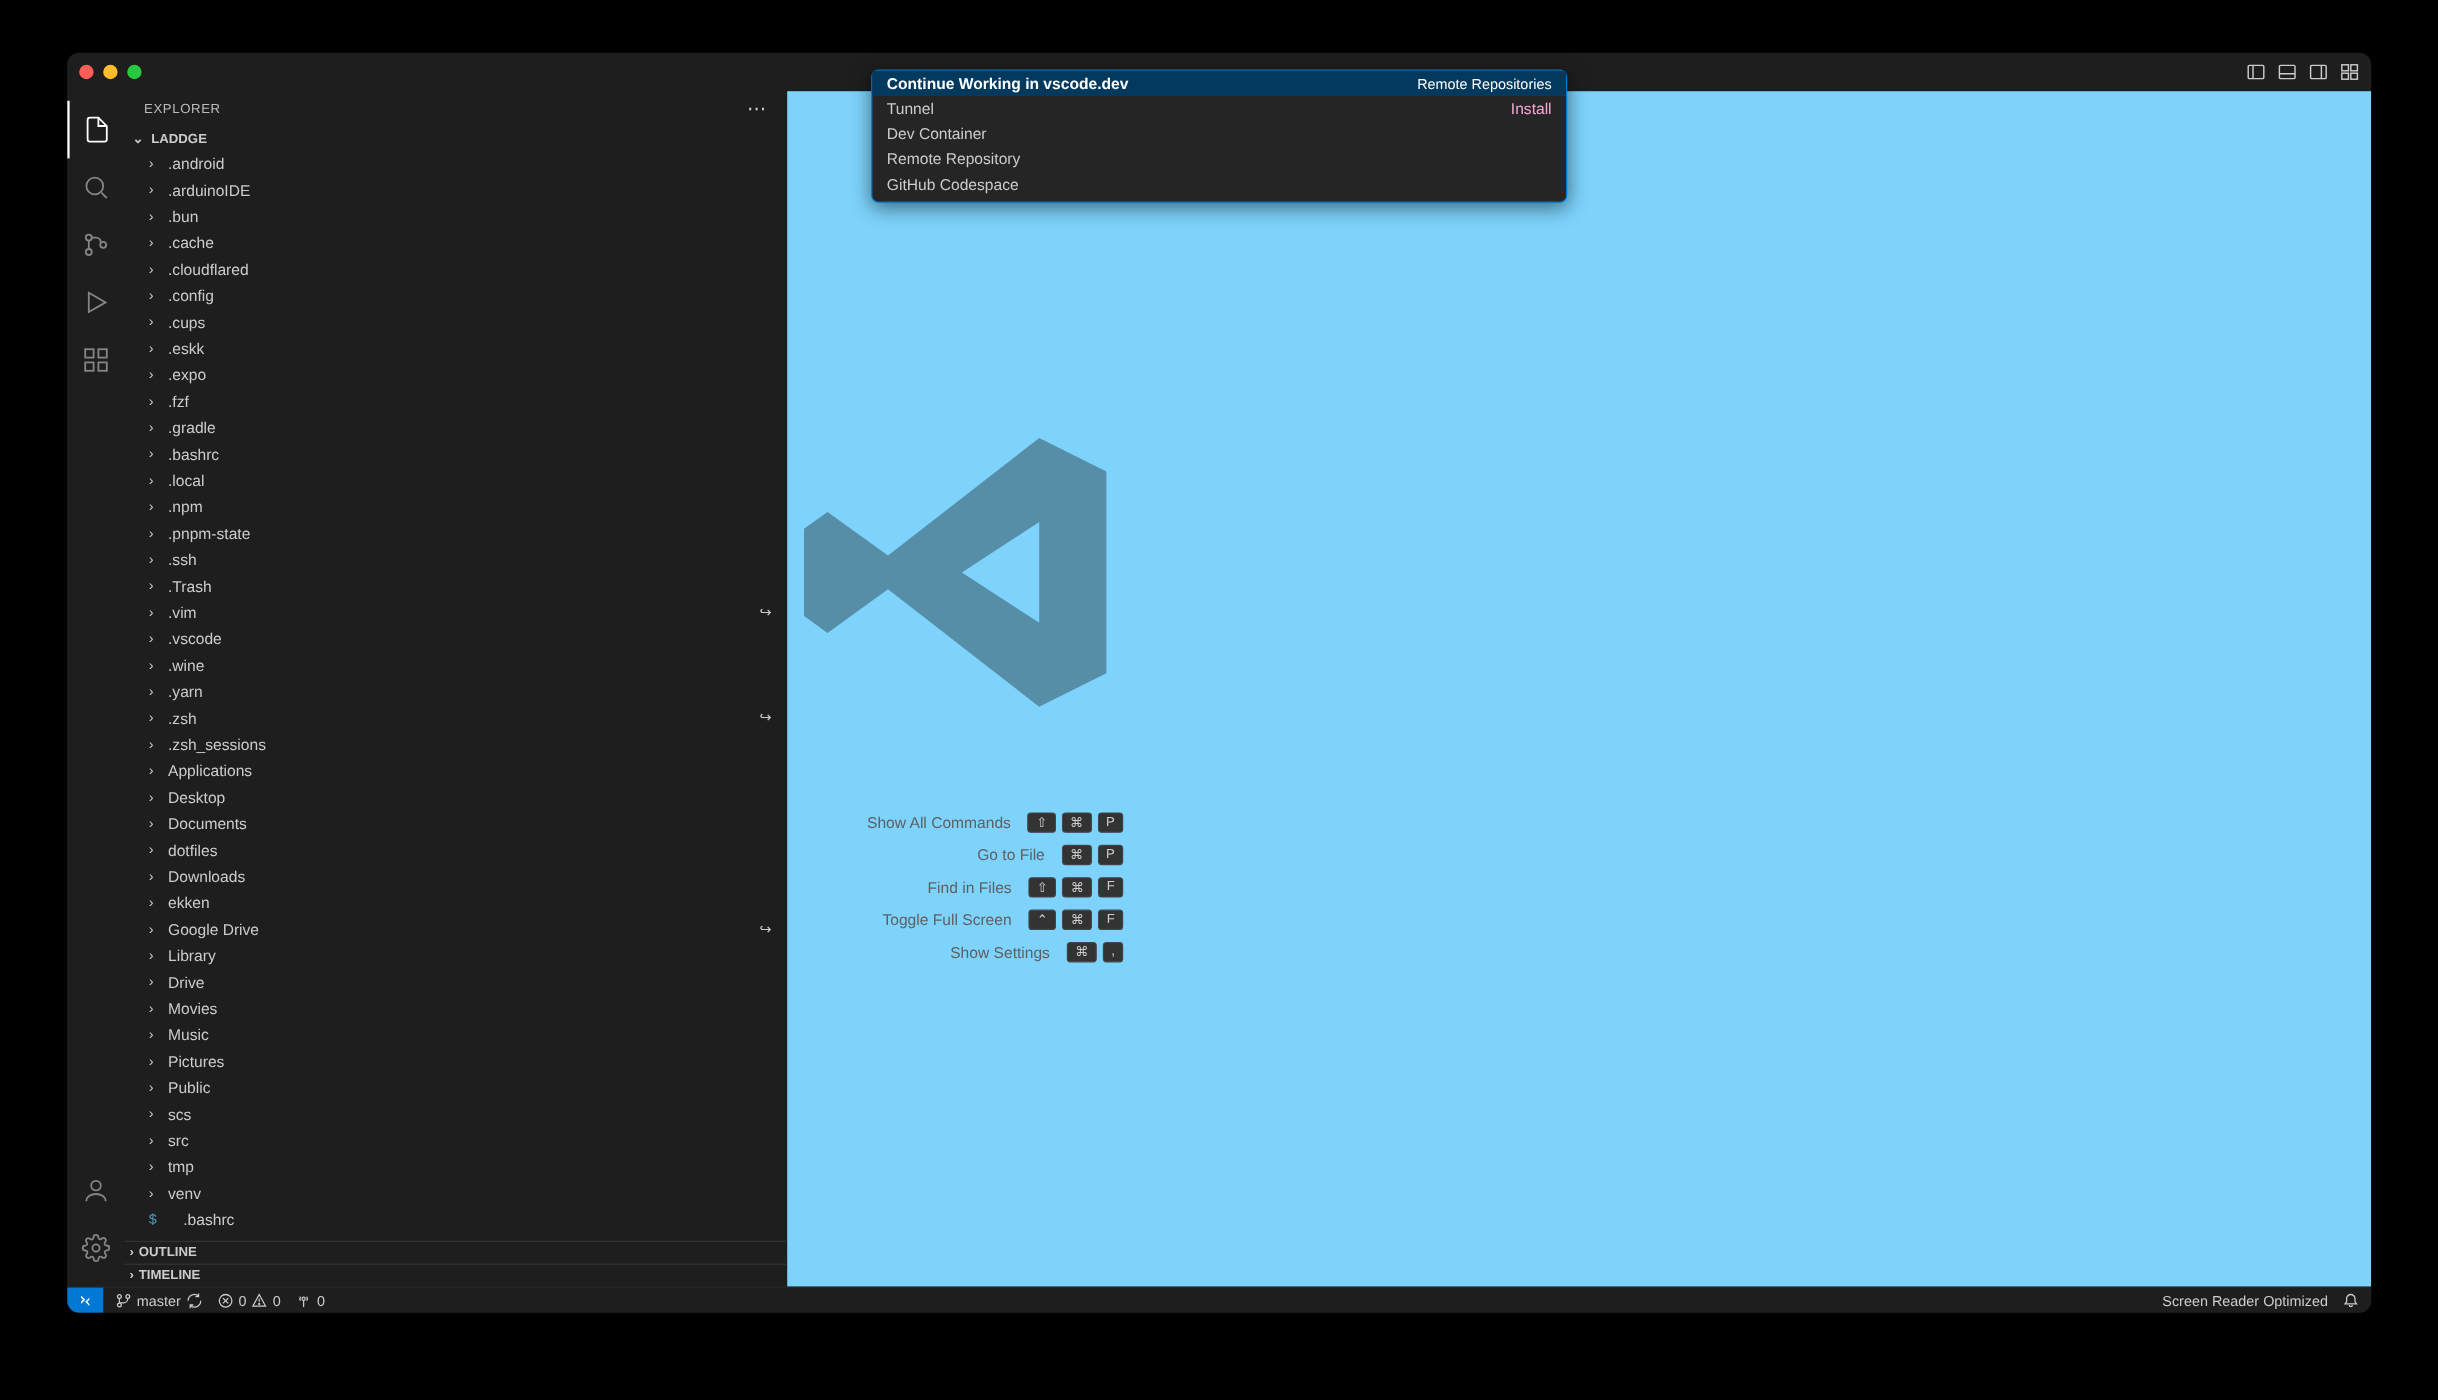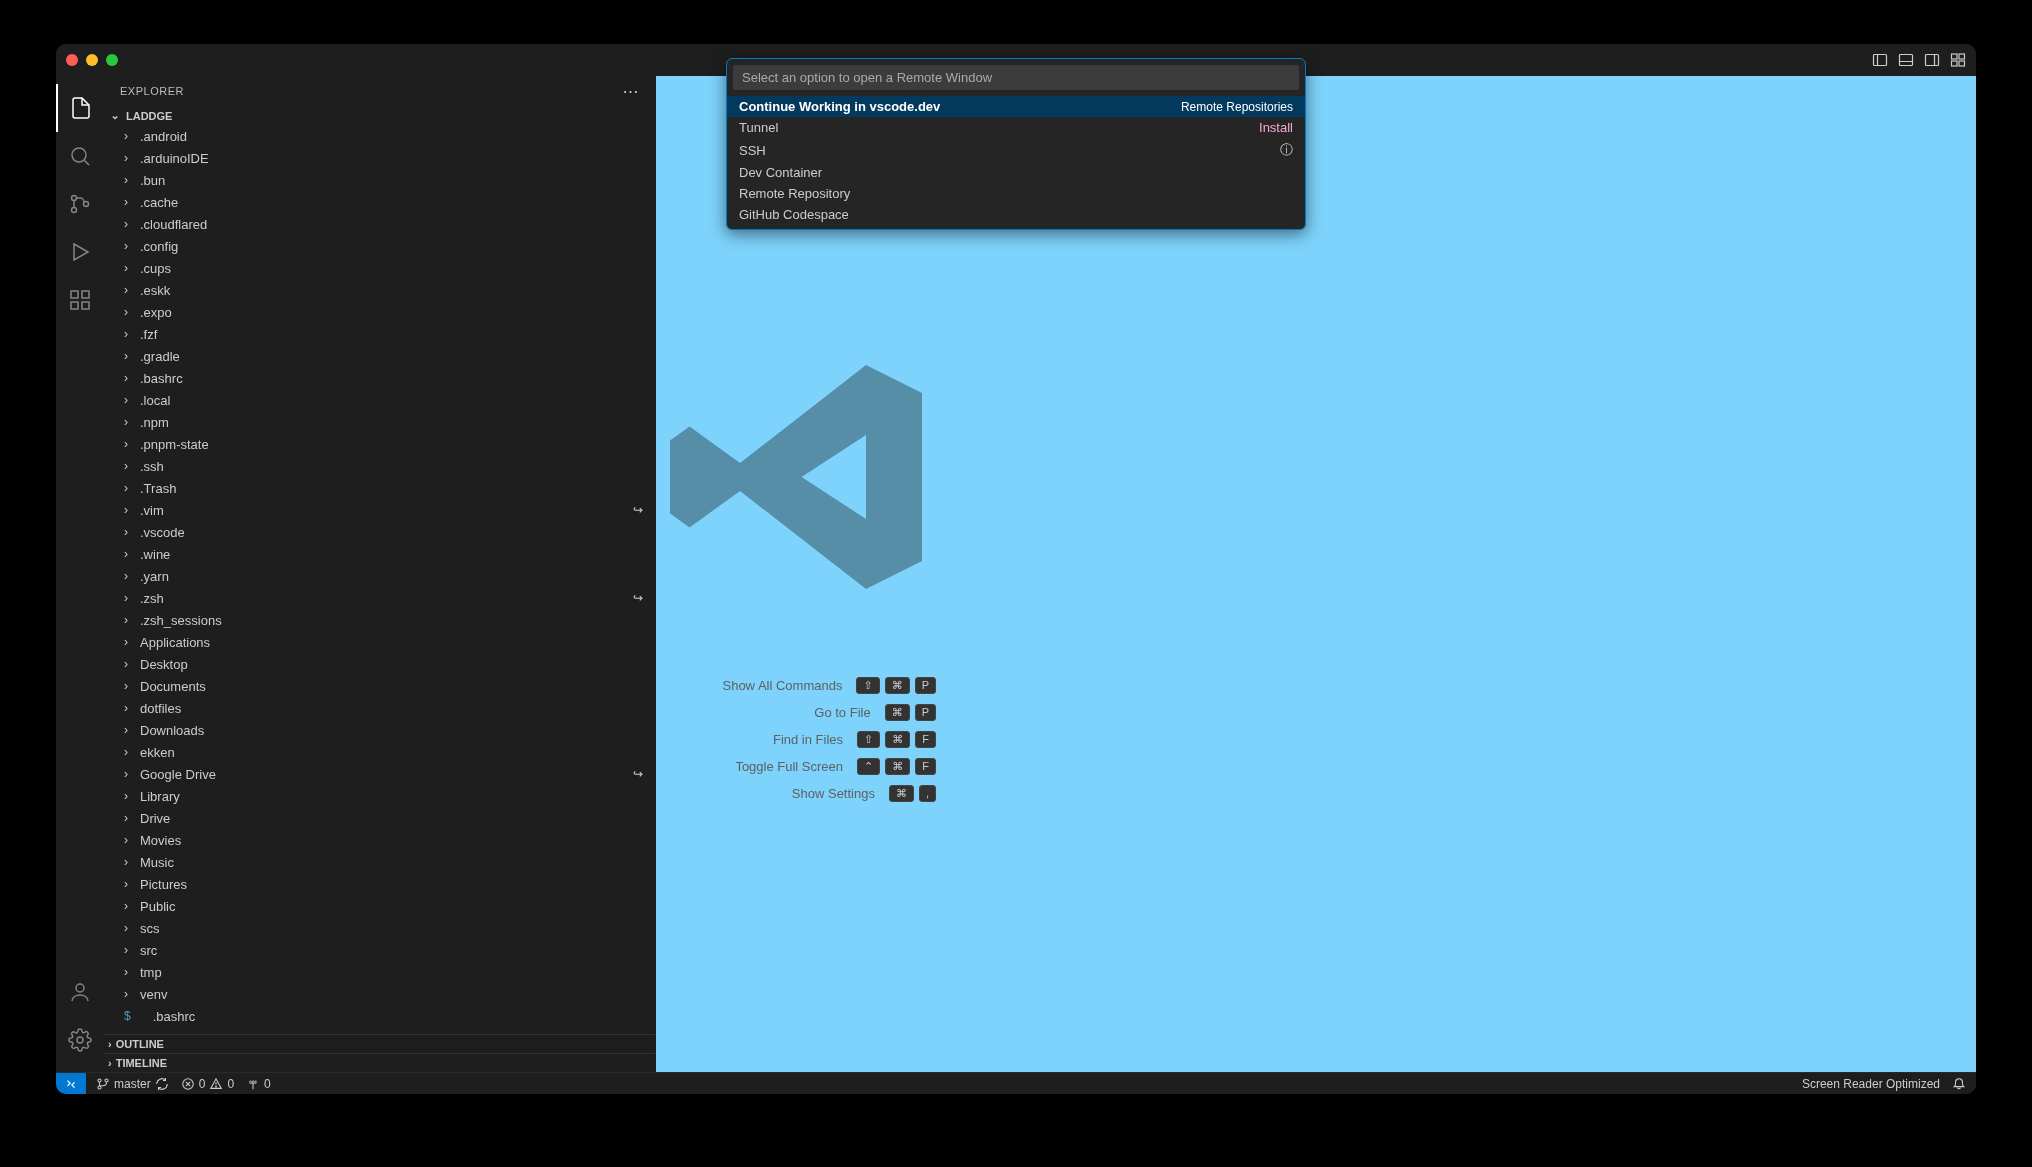--- a/index.html
+++ b/index.html
@@ -563,35 +563,30 @@
             <path d="M8 2a4 4 0 0 0-4 4v3l-1.5 2h11L12 9V6a4 4 0 0 0-4-4z"></path>
             <path d="M6.5 12a1.5 1.5 0 0 0 3 0"></path>
           </svg>
       </div>
     </div>
   </div>
 
 </div>
 
 <div class="quickpick" style="top:58px;">
-  <div class="quickpick-input">Select an option to open a Remote Window</div>
   <div class="quickpick-list" id="qplist">
       <div class="qp-item selected">
         <span>Continue Working in vscode.dev</span>
         <span class="detail">Remote Repositories</span>
       </div>
       <div class="qp-item">
         <span>Tunnel</span>
         <span class="install">Install</span>
       </div>
       <div class="qp-item">
-        <span>SSH</span>
-        <span class="info-icon">ⓘ</span>
-      </div>
-      <div class="qp-item">
         <span>Dev Container</span>
       </div>
       <div class="qp-item">
         <span>Remote Repository</span>
       </div>
       <div class="qp-item">
         <span>GitHub Codespace</span>
       </div>
     </div>
 </div>

